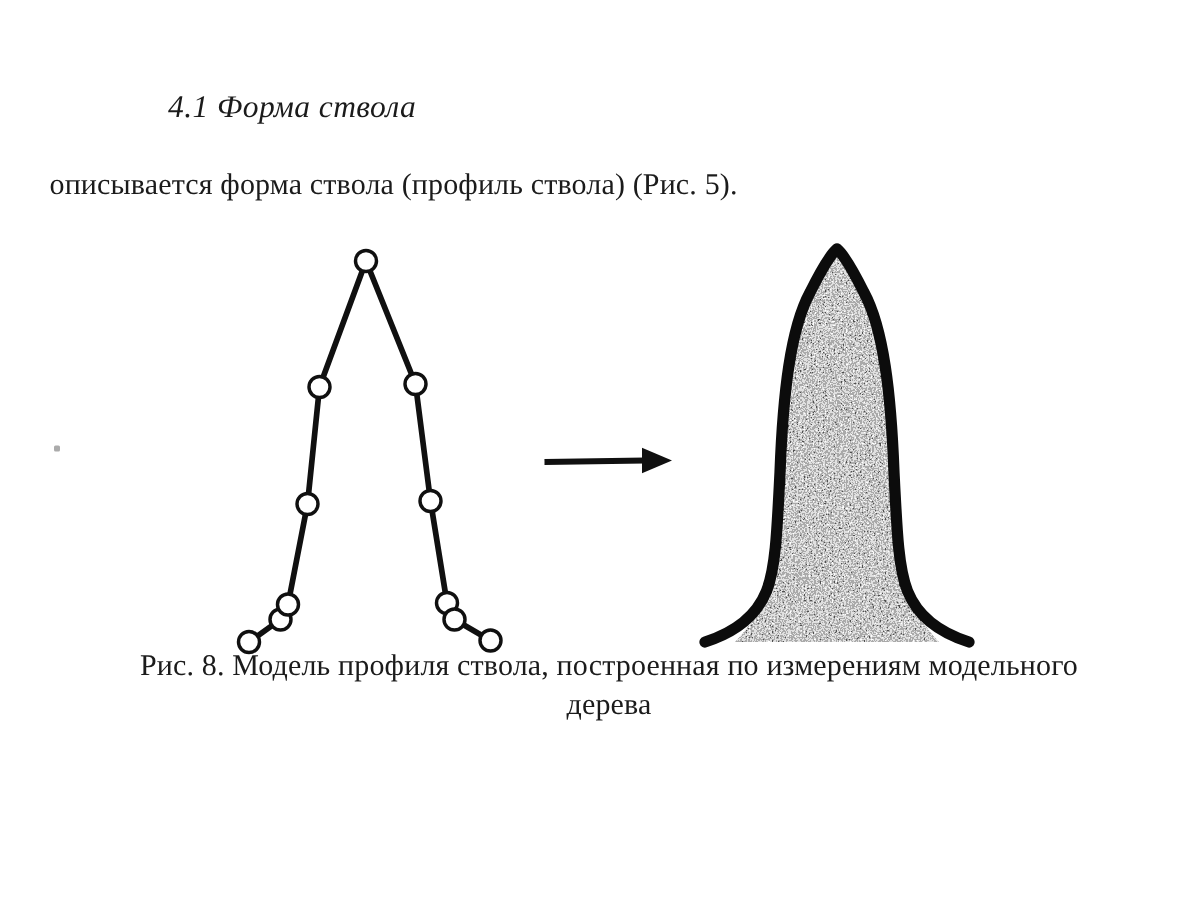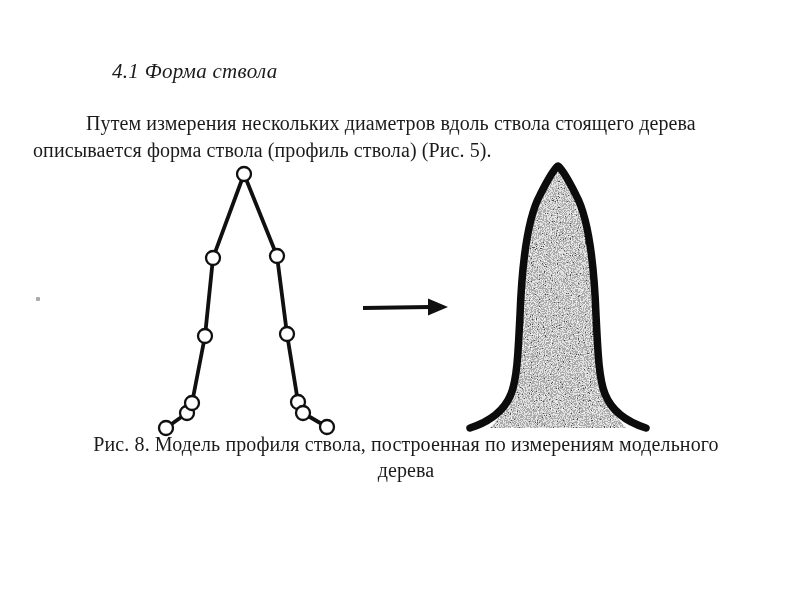--- a/index.html
+++ b/index.html
@@ -43,21 +43,20 @@
   }
 </style>
 </head>
 <body>
 
 <div class="page">
 
   <div class="heading">4.1 Форма ствола</div>
 
   <div class="para">
-    <div class="pline pline-indent">Путем измерения нескольких диаметров вдоль ствола стоящего дерева</div>
     <div class="pline">описывается форма ствола (профиль ствола) (Рис. 5).</div>
   </div>
 
   <svg class="fig" viewBox="0 0 800 600" xmlns="http://www.w3.org/2000/svg">
     <defs>
       <filter id="speckle" x="-5%" y="-5%" width="110%" height="110%">
         <feTurbulence type="fractalNoise" baseFrequency="0.85" numOctaves="2" seed="7" stitchTiles="stitch"></feTurbulence>
         <feColorMatrix type="saturate" values="0"></feColorMatrix>
         <feComponentTransfer>
           <feFuncR type="discrete" tableValues="0 0.08 0.4 0.75 1 1"></feFuncR>

